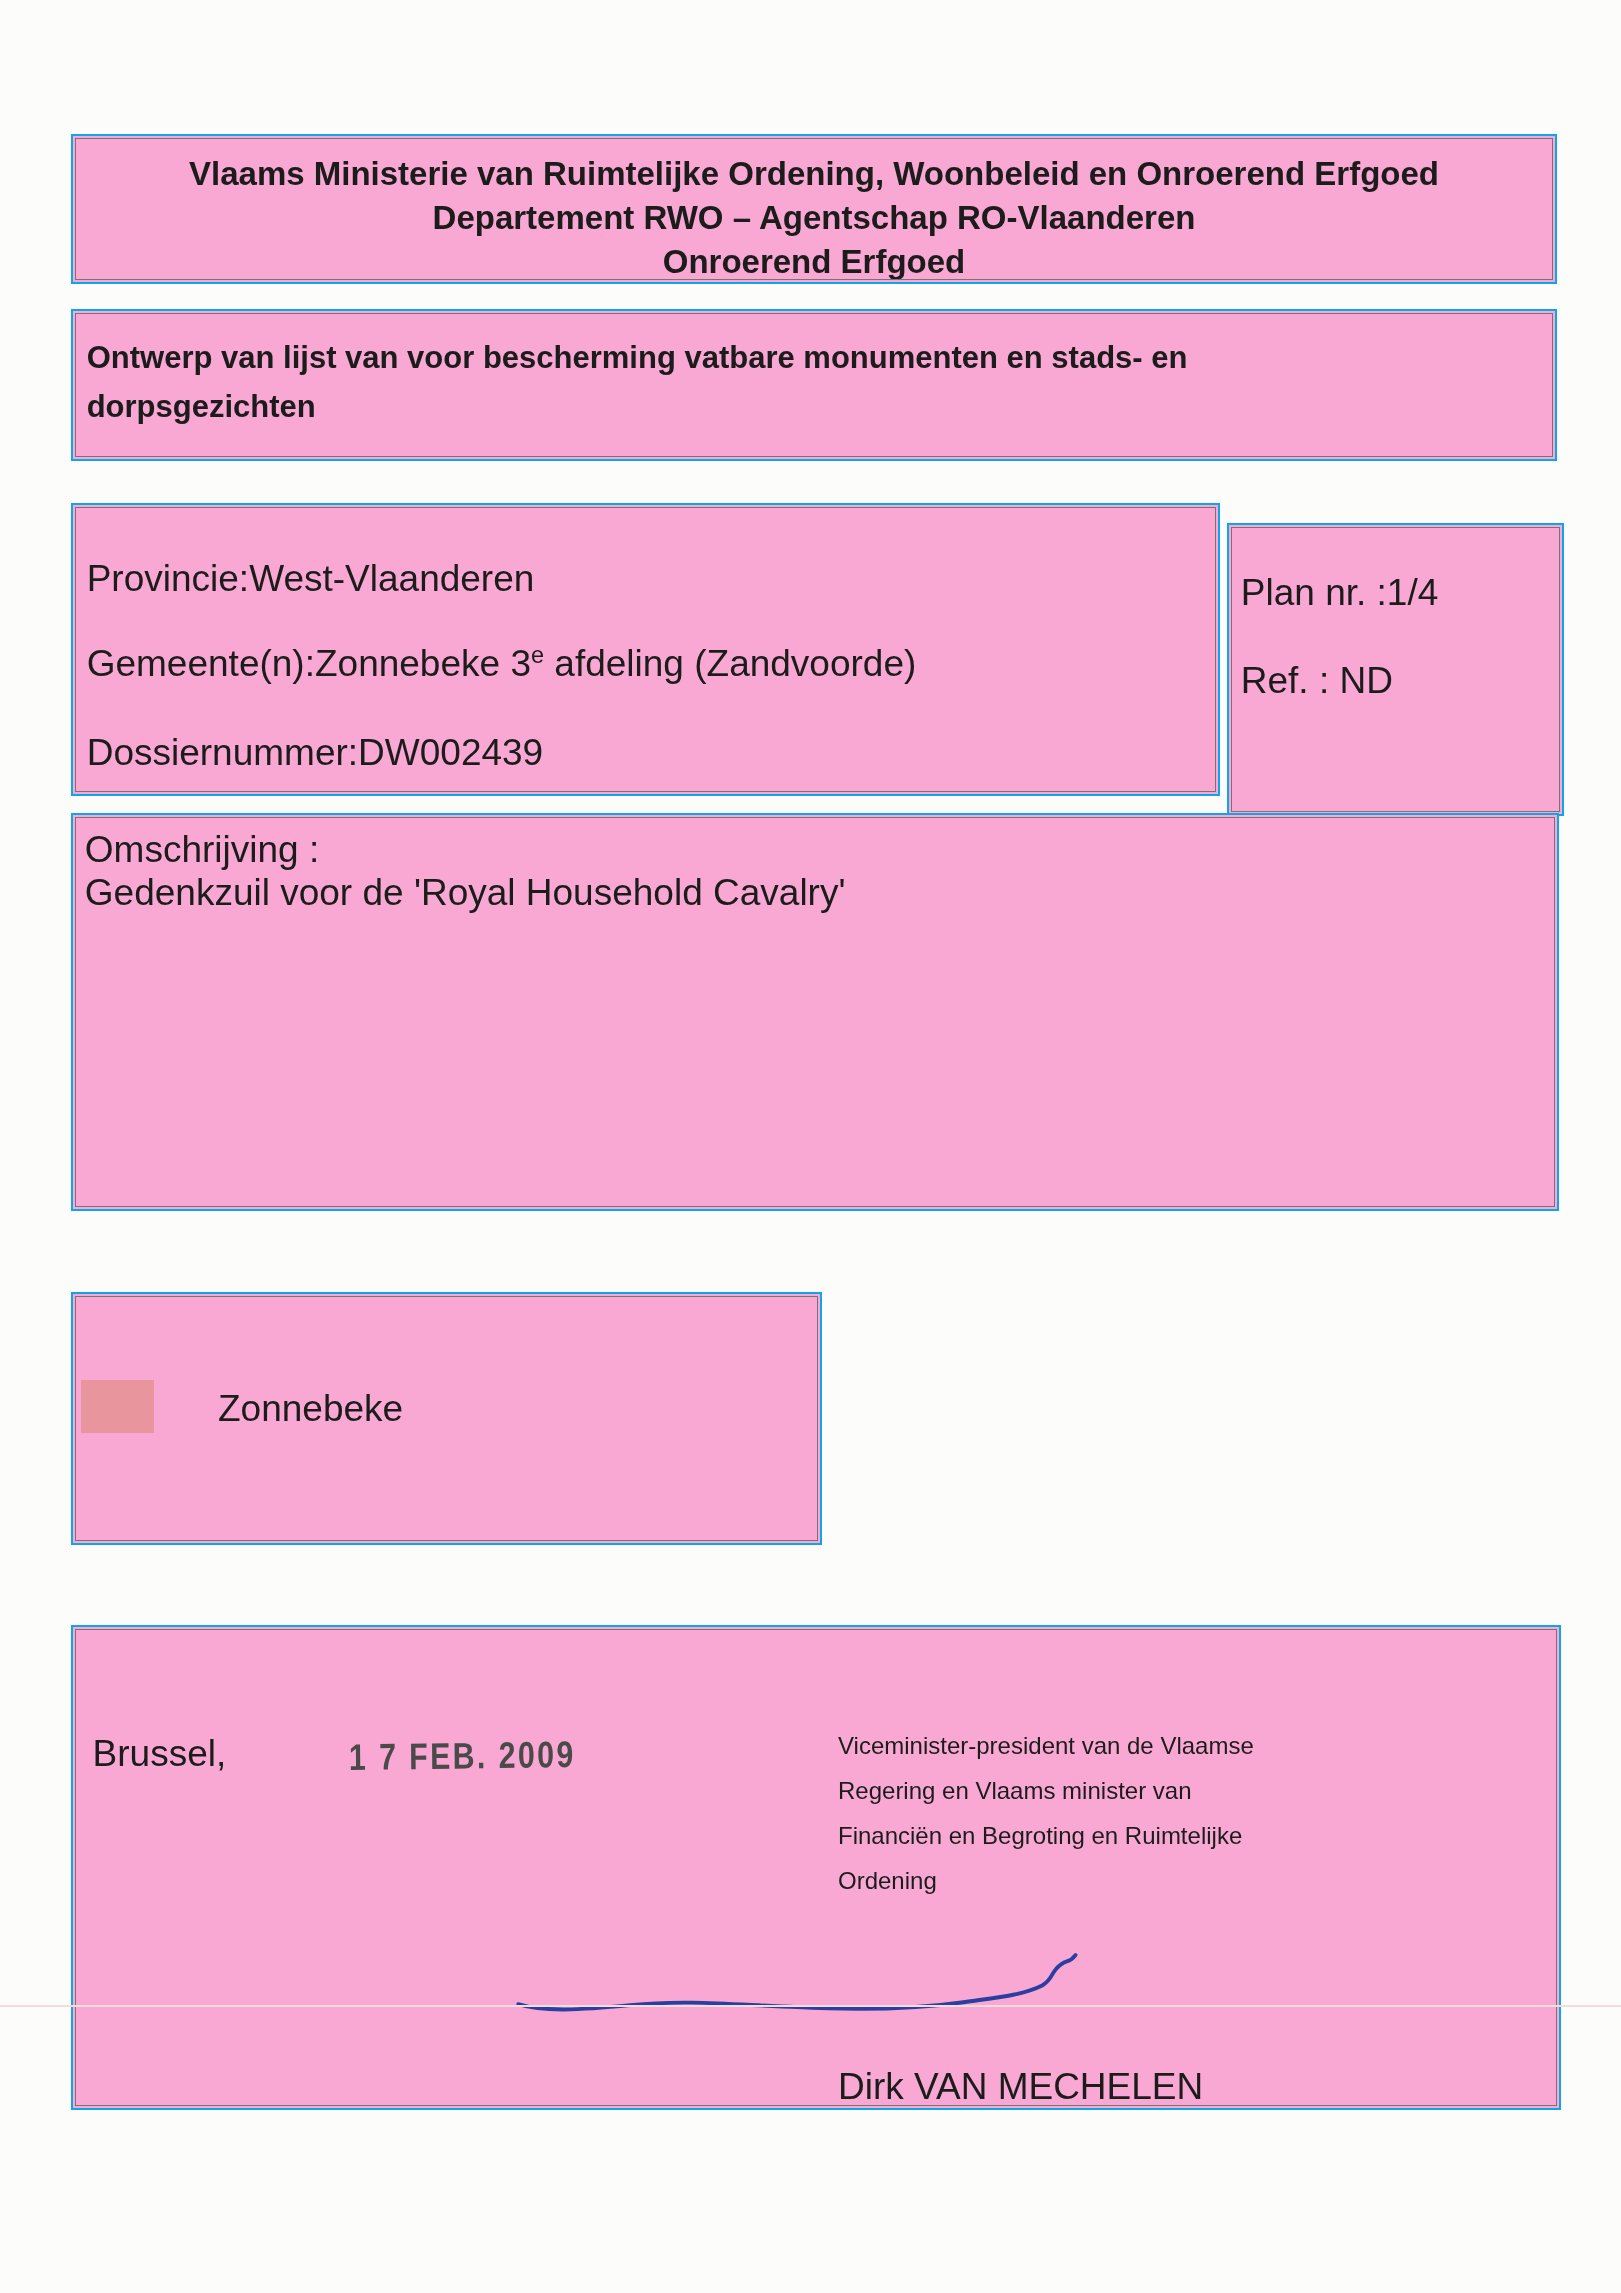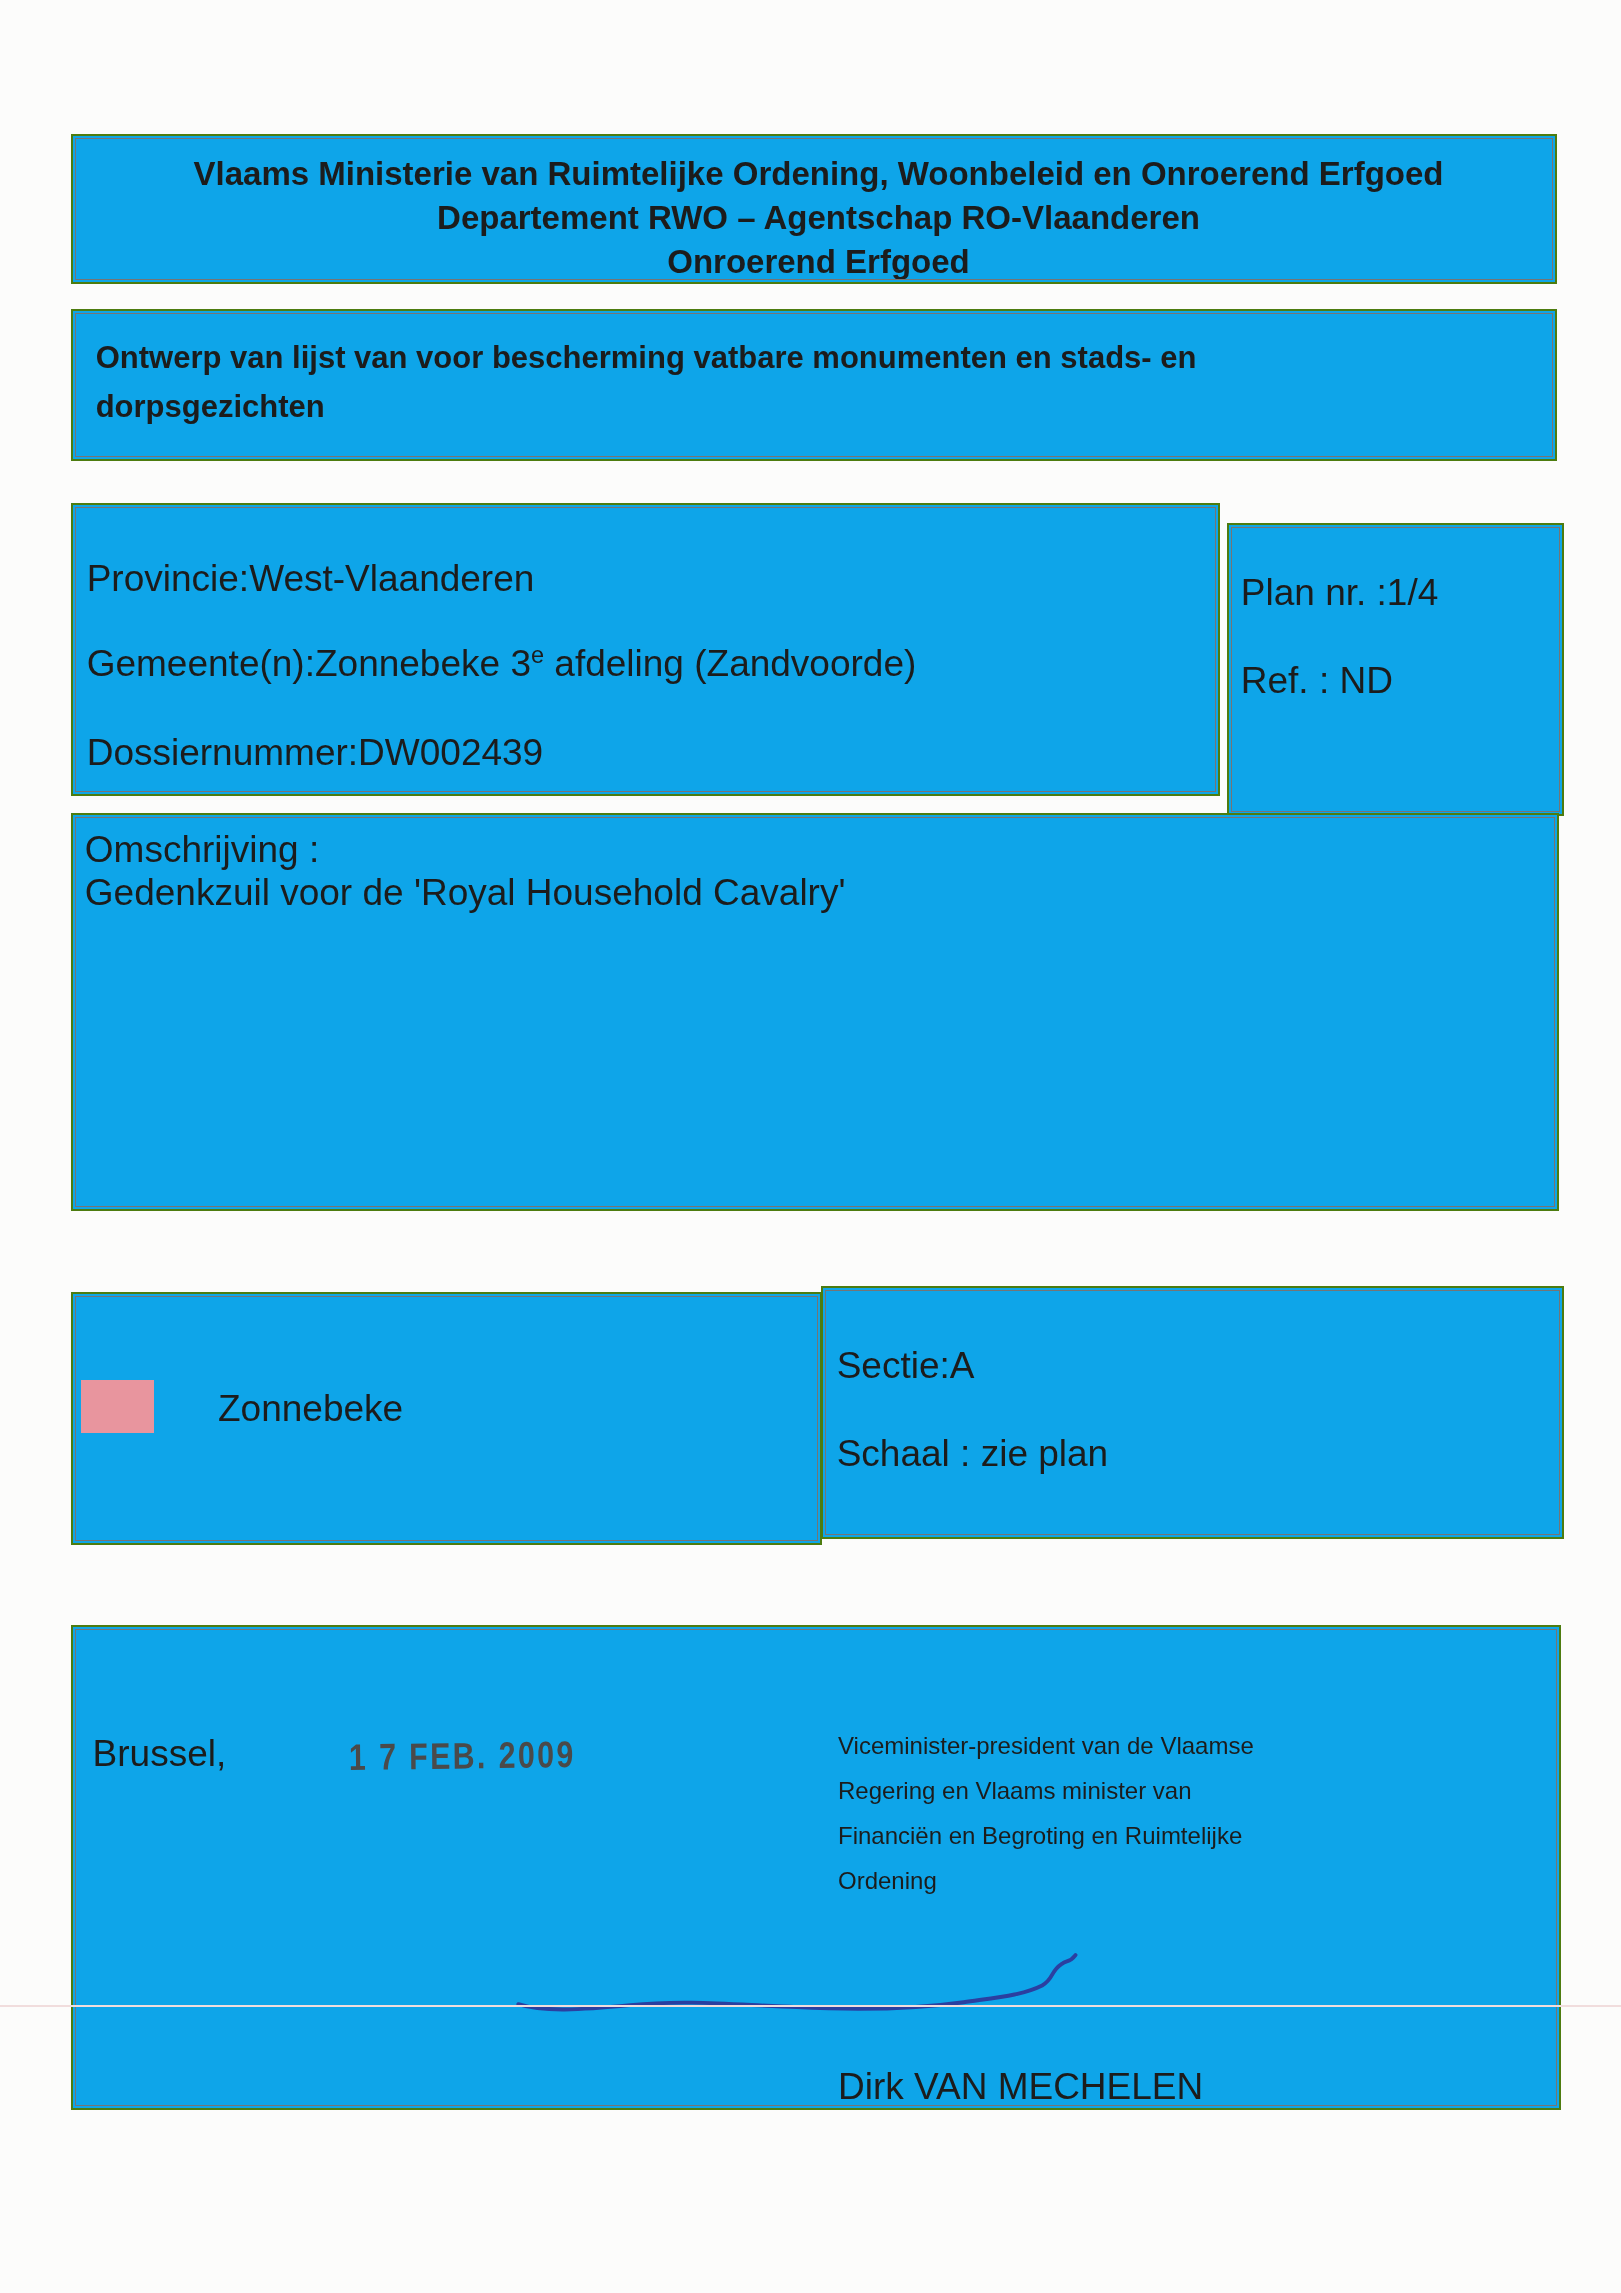--- a/index.html
+++ b/index.html
@@ -11,24 +11,23 @@
   }
   #page {
     position:relative;
     width:1621px; height:2294px;
     background:#fcfcfb;
     overflow:hidden;
   }
   
   .docbox {
     position:absolute;
-    background:#0ea5e9;
-    border:2px solid #4d7c0f;
+    background:#f9a8d4;
+    border:2px solid #0ea5e9;
     box-sizing:border-box;
-    padding-left:9px;
   }
   .docbox::after {
     content:"";
     position:absolute; inset:2px;
     border:1px solid #757575;
     pointer-events:none;
   }
   .hdrline { font-weight:bold; font-size:33px; line-height:44px; text-align:center; }
   .header-inner { padding-top:15.7px; }
   .title-inner { padding:21.6px 0 0 13.7px; }
@@ -104,24 +103,20 @@
   <div class="docbox" style="left:71px; top:813px; width:1488px; height:398px;">
     <div class="field" style="left:11.8px; top:13.7px;">Omschrijving :</div>
     <div class="field" style="left:11.8px; top:57px;">Gedenkzuil voor de 'Royal Household Cavalry'</div>
   </div>
 
   <div class="docbox" style="left:71px; top:1292px; width:751px; height:253px;">
     <div class="swatch" style="background:#e8959e"></div>
     <div class="field" style="left:145px; top:94px;">Zonnebeke</div>
   </div>
 
-  <div class="docbox" style="left:821px; top:1286px; width:743px; height:253px;">
-    <div class="field" style="left:13.7px; top:57px;">Sectie:A</div>
-    <div class="field" style="left:13.7px; top:145px;">Schaal : zie plan</div>
-  </div>
 
   <div class="docbox" style="left:71px; top:1625px; width:1490px; height:485px;">
     <div class="field" style="left:19.6px; top:106px;">Brussel,</div>
     <div class="stamp" style="left:276px; top:110px;">1 7 FEB. 2009</div>
 
     <div class="minister">
       <div>Viceminister-president van de Vlaamse</div>
       <div>Regering en Vlaams minister van</div>
       <div>Financiën en Begroting en Ruimtelijke</div>
       <div>Ordening</div>

